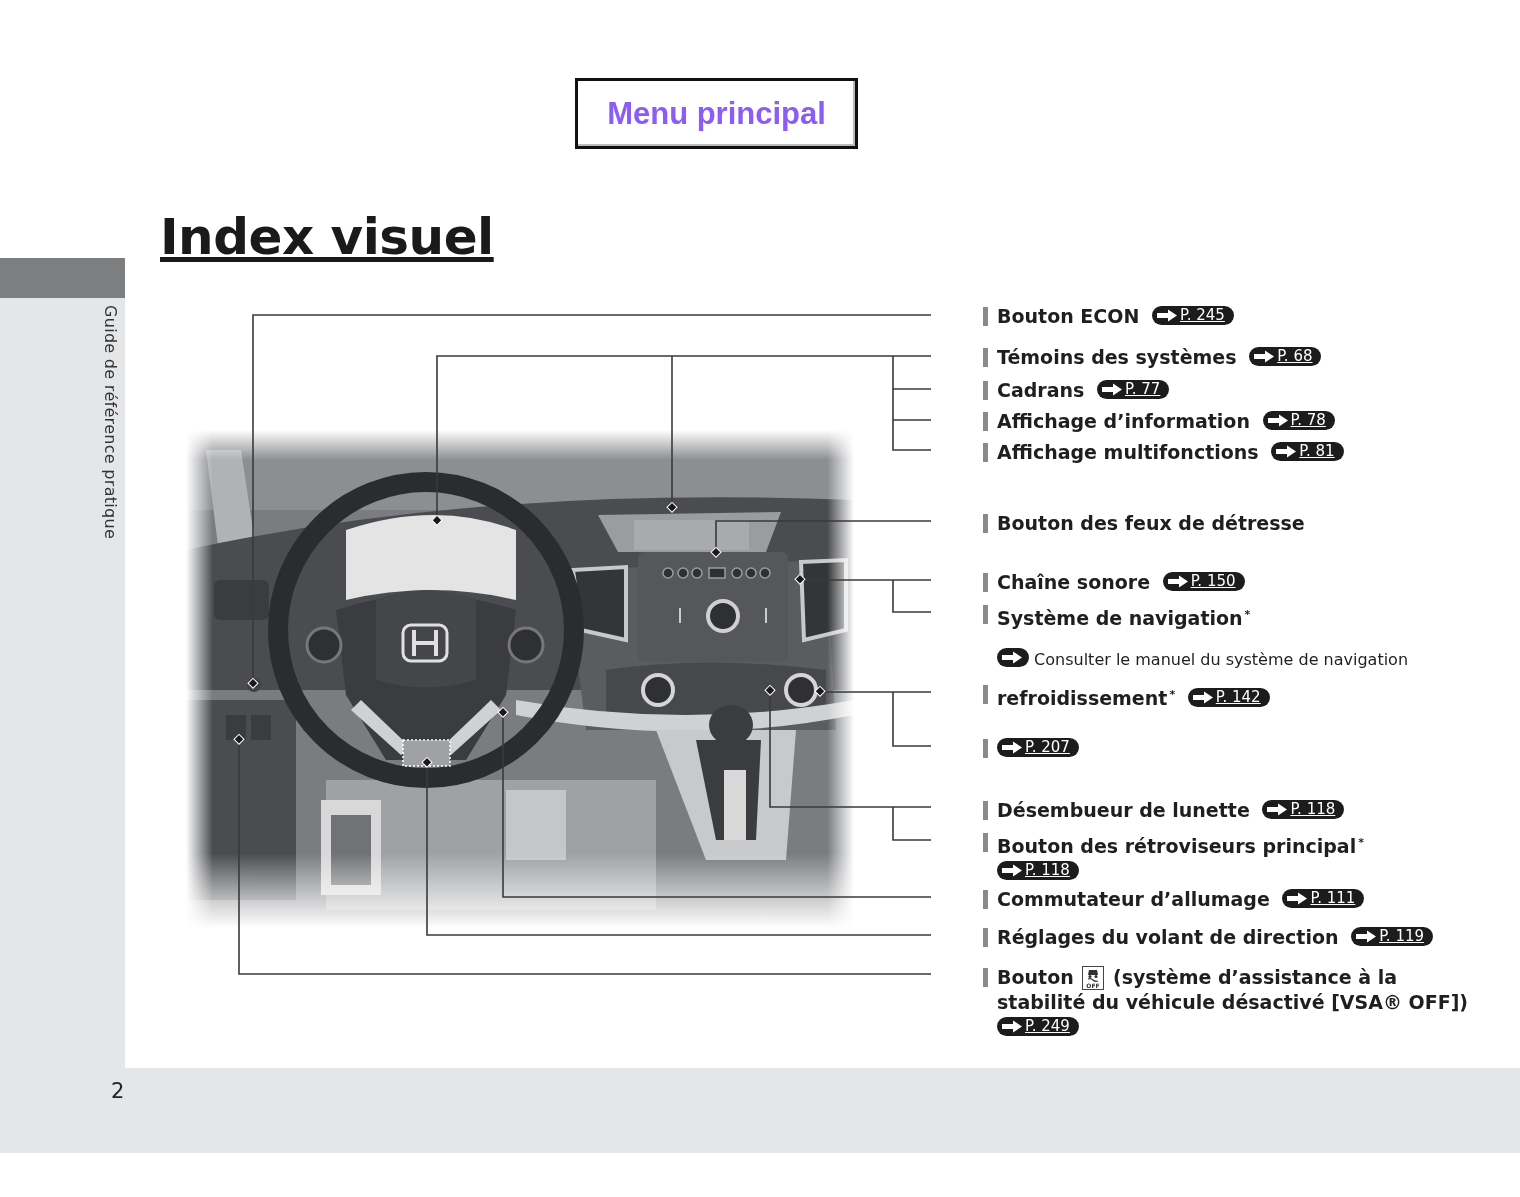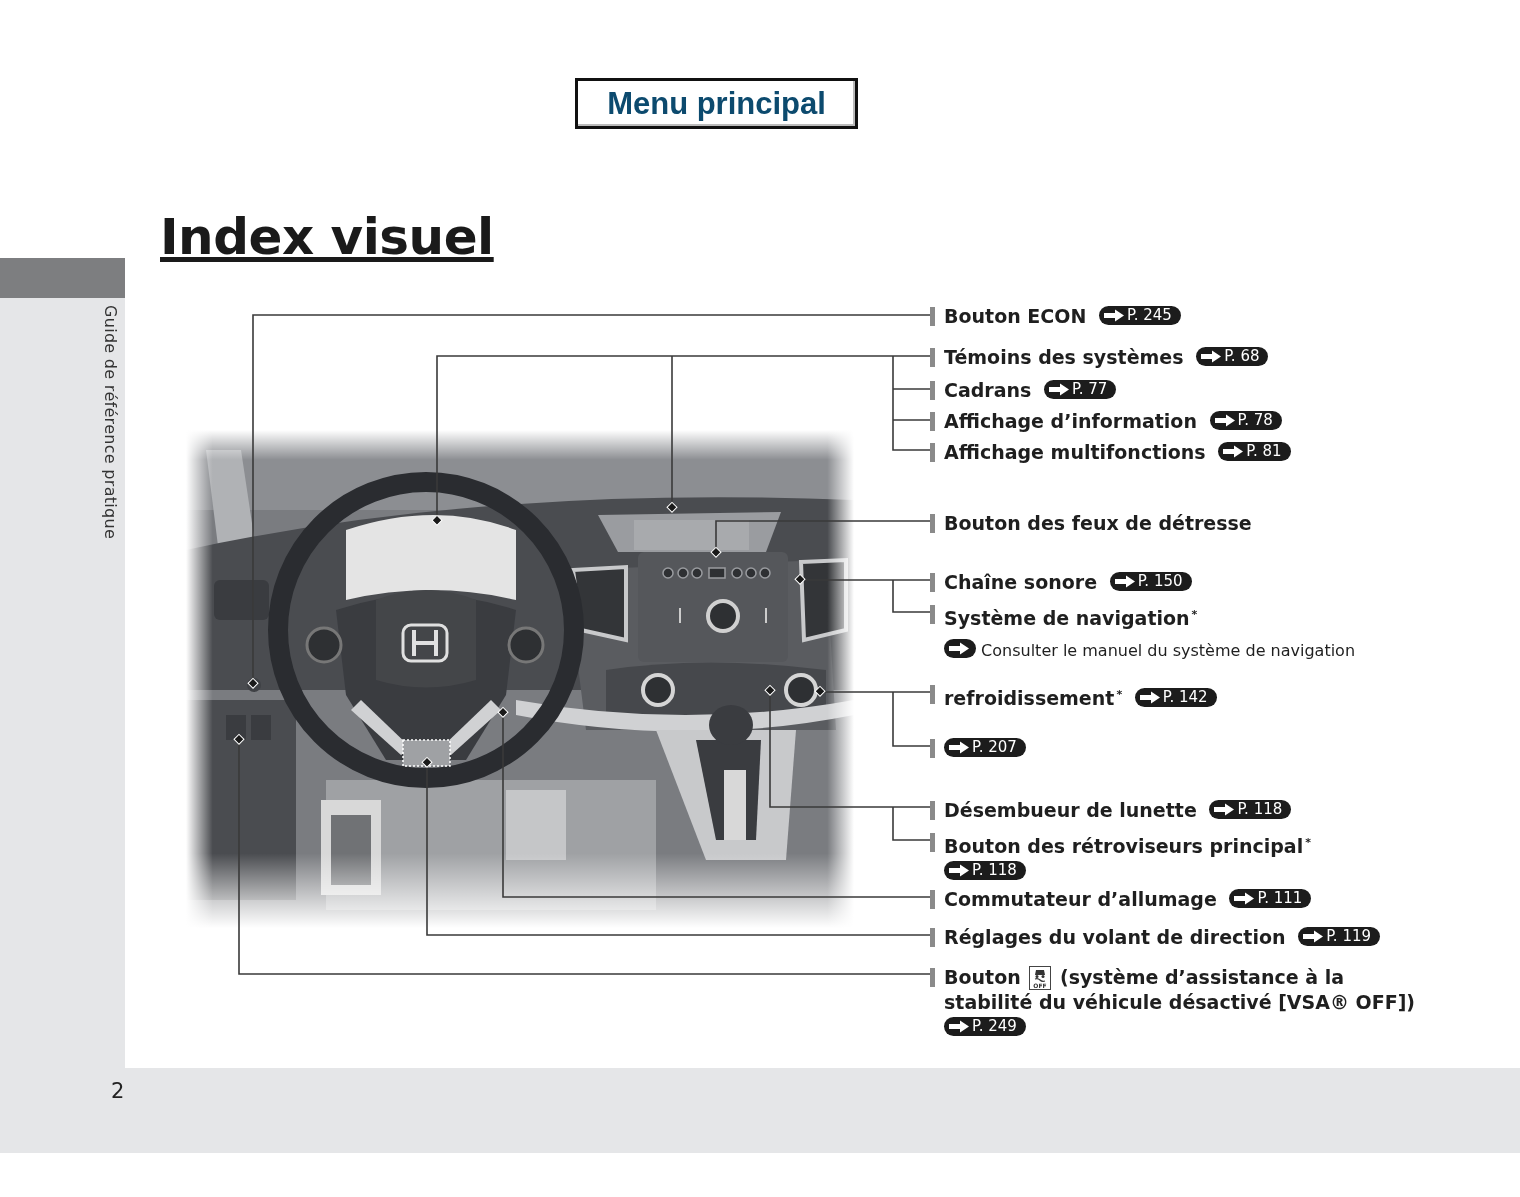--- a/index.html
+++ b/index.html
@@ -5,37 +5,37 @@
     * { margin: 0; padding: 0; box-sizing: border-box; }
     html, body { width: 1520px; height: 1197px; background: #ffffff; overflow: hidden; }
     body { position: relative; font-family: "DejaVu Sans", "Liberation Sans", sans-serif; color: #1a1a1a; }
 
     .side-strip { position: absolute; left: 0; top: 258px; width: 125px; height: 895px; background: #e5e6e8; }
     .side-tab { position: absolute; left: 0; top: 258px; width: 125px; height: 40px; background: #7d7e80; }
     .side-label { position: absolute; left: 101px; top: 305px; writing-mode: vertical-rl; font-size: 16px; color: #333; letter-spacing: 0.3px; }
     .footer-band { position: absolute; left: 0; top: 1068px; width: 1520px; height: 85px; background: #e5e6e8; }
     .page-number { position: absolute; left: 111px; top: 1079px; font-size: 21px; color: #222; }
 
-    .menu-button { position: absolute; left: 575px; top: 78px; width: 283px; height: 51px; border: 3px solid #111; background: #fff;
+    .menu-button { position: absolute; left: 575px; top: 78px; width: 283px; height: 71px; border: 3px solid #111; background: #fff;
       display: flex; align-items: center; justify-content: center; font-family: "Liberation Sans", sans-serif; font-weight: bold;
-      font-size: 31px; color: #0c4a6e; cursor: pointer; box-shadow: inset -2px -2px 0 #bbb; }
+      font-size: 31px; color: #8b5cf6; cursor: pointer; box-shadow: inset -2px -2px 0 #bbb; }
 
     .page-title { position: absolute; left: 160px; top: 208px; font-size: 50px; font-weight: bold; color: #1a1a1a; letter-spacing: -0.5px; text-decoration: underline; }
 
     .dash-photo { position: absolute; left: 186px; top: 430px; width: 668px; height: 498px; }
 
     .leader-svg { position: absolute; left: 0; top: 0; width: 1520px; height: 1197px; pointer-events: none; }
 
-    .label { position: absolute; left: 944px; font-size: 19px; font-weight: bold; color: #1f1f1f; line-height: 25px; white-space: nowrap; }
+    .label { position: absolute; left: 997px; font-size: 19px; font-weight: bold; color: #1f1f1f; line-height: 25px; white-space: nowrap; }
     .label .bar { position: absolute; left: -14px; top: 3px; width: 5px; height: 19px; background: #8a8a8a; }
     .label .sup { font-size: 11px; vertical-align: 7px; margin-left: 2px; }
     .label .sub-note { font-weight: normal; font-size: 16px; }
 
     .ref-badge { display: inline-flex; align-items: center; height: 19px; background: #1c1c1c; color: #fff; border-radius: 10px;
-      padding: 0 9px 0 4px; font-size: 15px; font-weight: normal; vertical-align: 1px; margin-left: 6px; cursor: pointer; line-height: 19px; }
+      padding: 0 9px 0 4px; font-size: 15px; font-weight: normal; vertical-align: 1px; margin-left: 6px; cursor: pointer; line-height: 19px; text-decoration: underline; }
     .ref-badge .arrow { display: inline-block; width: 22px; height: 13px; margin-right: 2px; }
     .ref-badge.block { margin-left: 0; }
     .ref-badge.solo { padding: 0 4px; }
 
     .vsa-icon { display: inline-block; width: 22px; height: 24px; border: 1.5px solid #444; vertical-align: -5px; margin: 0 2px; position: relative; background:#fff; }
     .vsa-icon svg { width: 100%; height: 100%; }
   </style>
 </head>
 <body>
 
@@ -254,21 +254,21 @@
     <svg class="arrow" viewBox="0 0 22 13">
         <path d="M1 4 H12 V0.5 L21 6.5 L12 12.5 V9 H1 Z" fill="#fff"></path>
       </svg>
     <span>P. 150</span>
   </span>
 </div>
 
 <div class="label" style="top:602px;">
   <span class="bar"></span>
   <span>Système de navigation</span><span class="sup">*</span>
-  <div class="sub-note" style="margin-top:7px;">
+  <div class="sub-note" style="margin-top:16px;">
     <span class="ref-badge block solo">
       <svg class="arrow" viewBox="0 0 22 13">
           <path d="M1 4 H12 V0.5 L21 6.5 L12 12.5 V9 H1 Z" fill="#fff"></path>
         </svg>
     </span>
     <span>Consulter le manuel du système de navigation</span>
   </div>
 </div>
 
 <div class="label" style="top:682px;">

